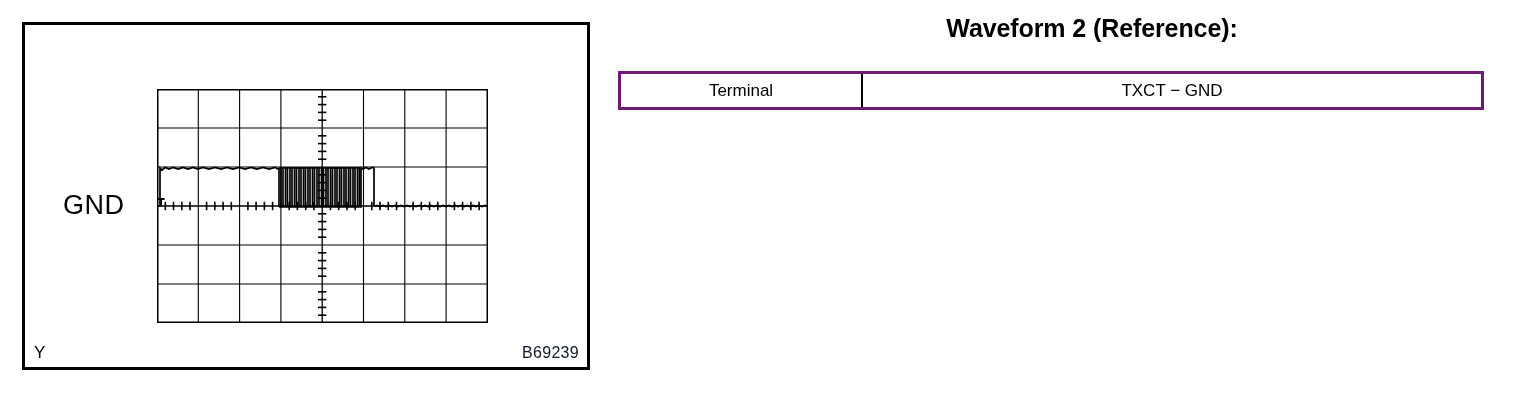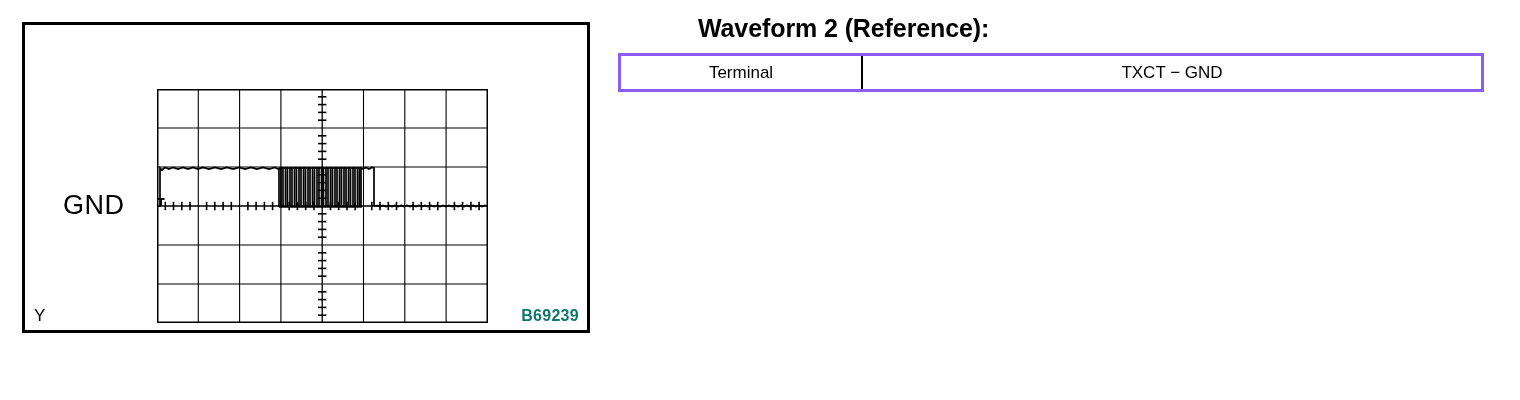--- a/index.html
+++ b/index.html
@@ -15,21 +15,21 @@
     color: #000000;
     overflow: hidden;
   }
 
   
   #scope-panel {
     position: absolute;
     left: 22px;
     top: 22px;
     width: 568px;
-    height: 311px;
+    height: 348px;
     border: 3px solid #000;
     box-sizing: border-box;
     background: #fff;
   }
 
   #scope-gnd-label {
     position: absolute;
     left: 38px;
     top: 165px;
     font-size: 27px;
@@ -47,22 +47,21 @@
     color: #000;
   }
 
   #scope-code {
     position: absolute;
     right: 8px;
     bottom: 6px;
     font-size: 16px;
     line-height: 1;
     letter-spacing: 0.3px;
-    color: #0f766e;
-    font-weight: bold;
+    color: #0f172a;
   }
 
   #scope-graticule {
     position: absolute;
     left: 132px;
     top: 64px;
     width: 331px;
     height: 234px;
   }
   #scope-graticule svg {
@@ -74,29 +73,30 @@
     position: absolute;
     left: 618px;
     top: 14px;
     width: 868px;
   }
 
   #waveform-title {
     font-size: 25px;
     font-weight: bold;
     letter-spacing: -0.1px;
-    margin: 0 0 10px 80px;
+    margin: 0 0 28px 80px;
     white-space: nowrap;
+    text-align: center;
   }
 
   #spec-table {
     border-collapse: collapse;
     table-layout: fixed;
     width: 866px;
-    border: 3px solid #8b5cf6;
+    border: 3px solid #701a75;
   }
   #spec-table td {
     border: 2px solid #000;
     height: 31px;
     font-size: 17px;
     text-align: center;
     vertical-align: middle;
     padding: 1px 4px;
     white-space: nowrap;
   }

